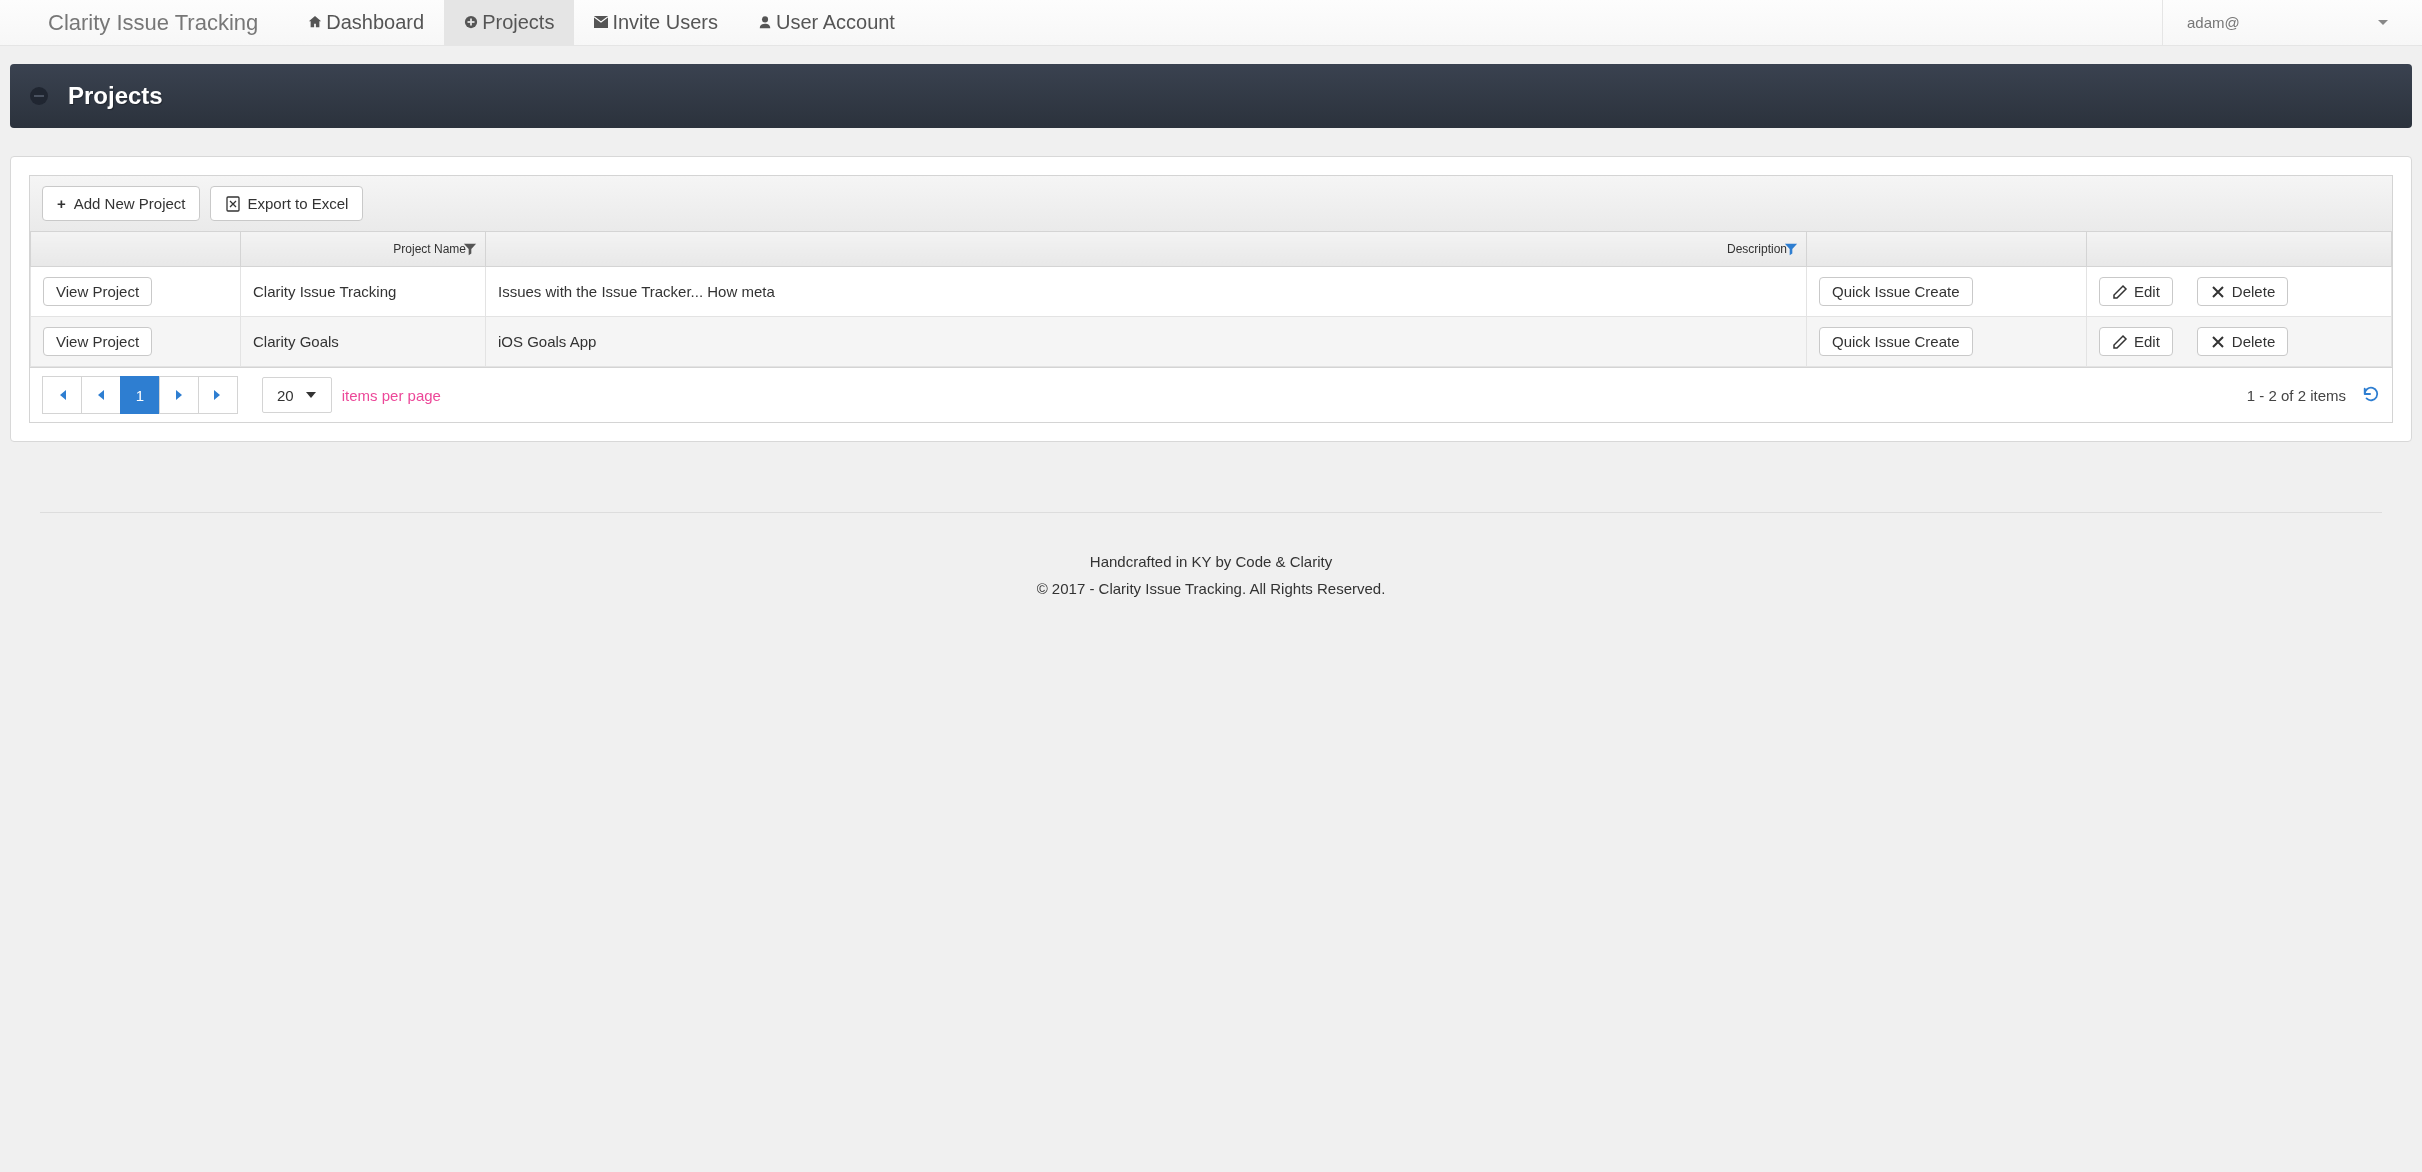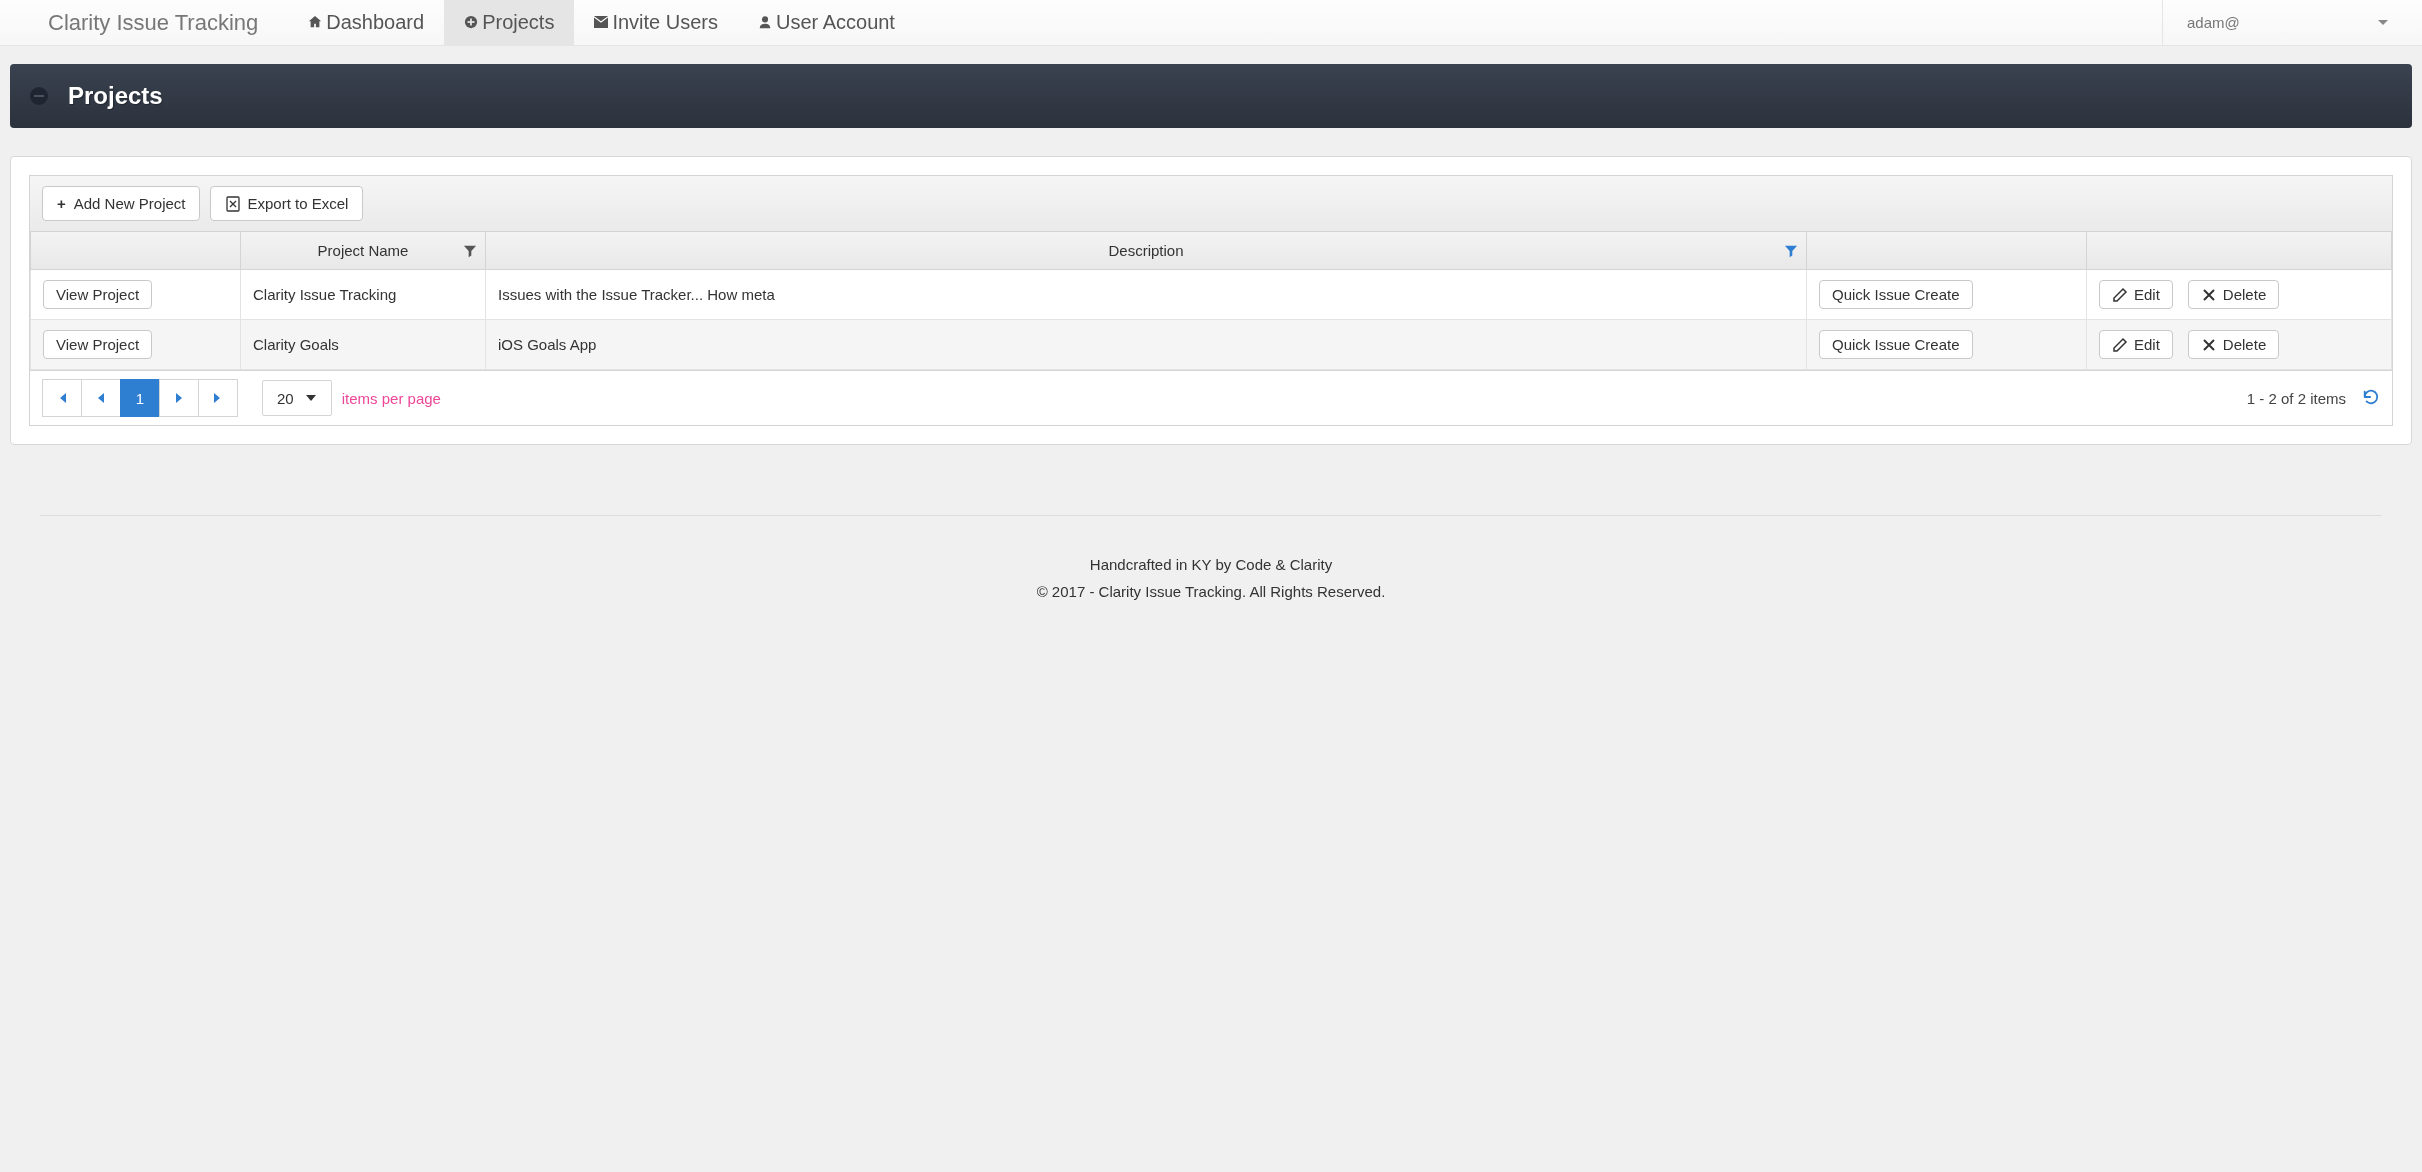--- a/index.html
+++ b/index.html
@@ -139,45 +139,45 @@
 
 table.data {
   width: 100%;
   border-collapse: collapse;
   table-layout: fixed;
 }
 table.data th {
   background: linear-gradient(#f3f3f3,#e8e8e8);
   border: 1px solid #d4d4d4;
   border-top: none;
-  text-align: center;
+  text-align: right;
   font-weight: 400;
-  padding: 10px 0;
-  font-size: 15px;
+  padding: 10px 19px;
+  font-size: 12px;
   color: #333;
   position: relative;
 }
 .filter-icon {
   position: absolute;
   right: 8px; top: 50%; transform: translateY(-50%);
 }
 .filter-icon svg { width: 14px; height: 14px; display: block;}
 table.data td {
   border: 1px solid #e3e3e3;
   padding: 10px 12px;
   font-size: 15px;
   color: #333;
 }
 table.data tr:nth-child(even) td { background: #f5f5f5; }
 .col-view   { width: 210px;}
 .col-name   { width: 245px;}
 .col-desc   { }
 .col-quick  { width: 280px;}
 .col-actions{ width: 305px;}
-.actions-cell { display: flex; gap: 15px; justify-content: flex-start;}
+.actions-cell { display: flex; gap: 24px; justify-content: flex-start;}
 
 
 .grid-pager {
   border-top: 1px solid #d4d4d4;
   background: #fff;
   padding: 8px 12px;
   display: flex; align-items: center;
 }
 .pager-group { display: flex; }
 .pager-btn {

